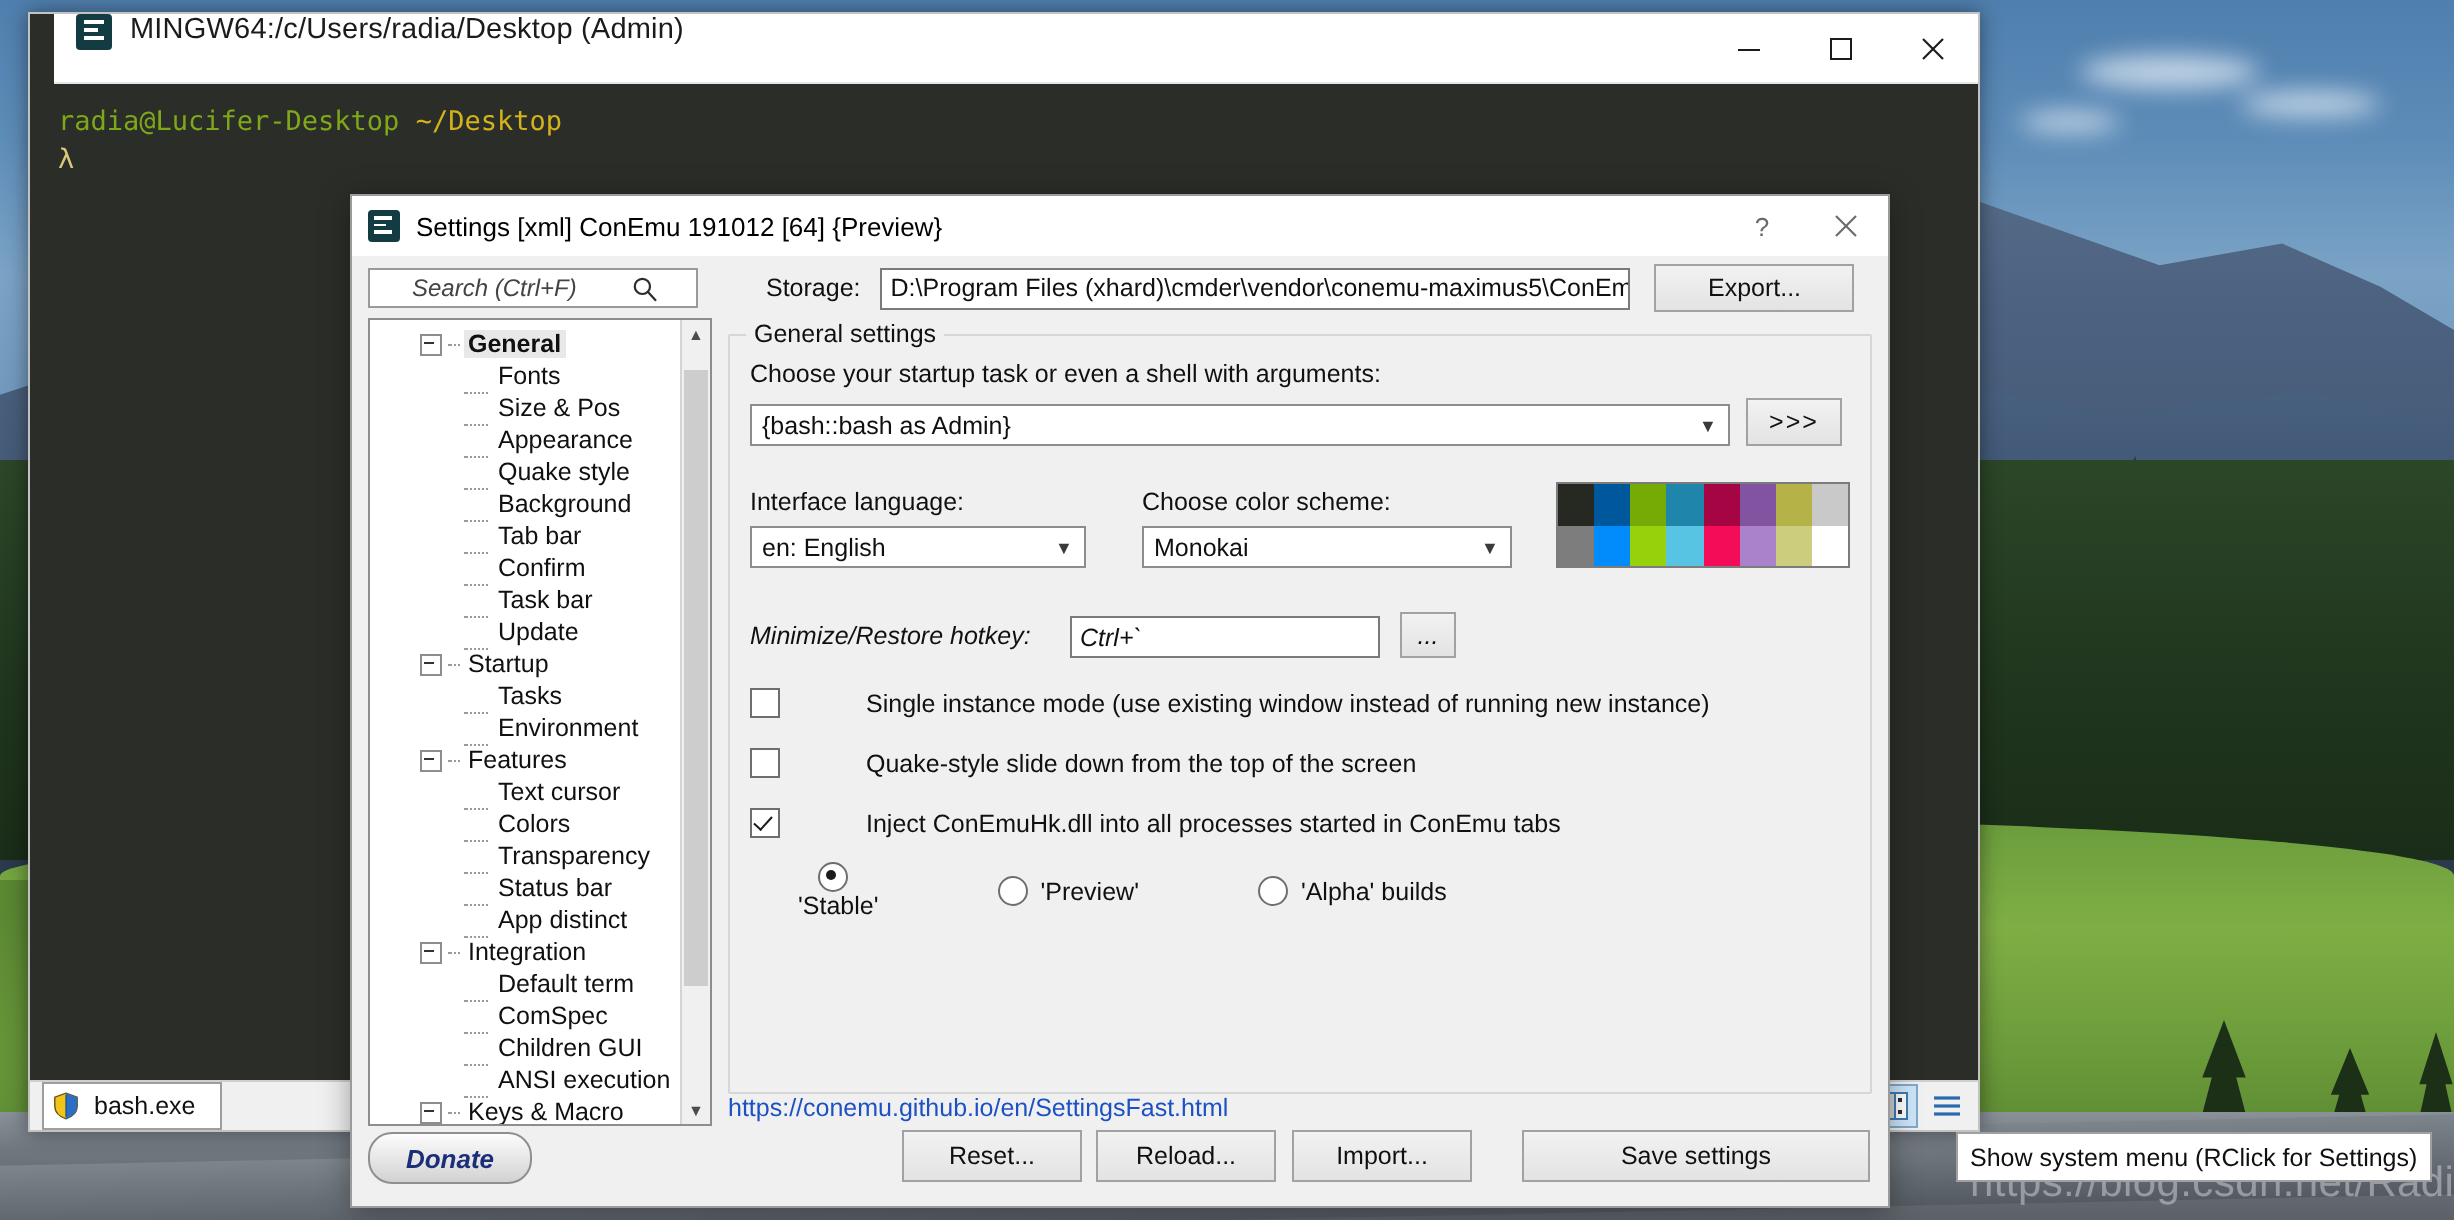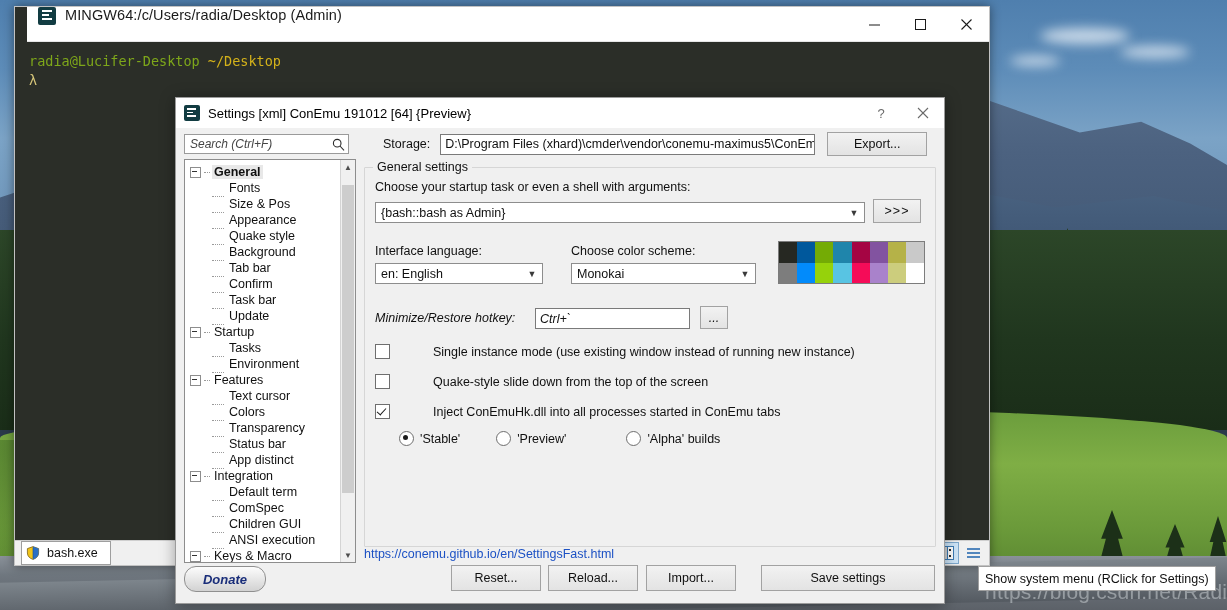--- a/index.html
+++ b/index.html
@@ -77,39 +77,39 @@
     border-bottom:1px solid #f0f0f0;}
   .st-icon{width:16px;height:16px;margin-left:8px;background:#123c42;border-radius:2px;position:relative;flex:none;}
   .st-icon span{position:absolute;left:3px;background:#fff;display:block;}
   #st-title-text{margin-left:8px;font-size:13px;color:#000000;}
   .st-wbtns{position:absolute;right:0;top:0;height:30px;display:flex;}
   .st-wbtn{width:42px;height:30px;display:flex;align-items:center;justify-content:center;
     color:#6b6b6b;font-size:13px;}
 
   #st-toolbar{height:30px;display:flex;align-items:center;padding:0 8px;box-sizing:border-box;}
   #search-box{width:165px;height:20px;background:#fff;border:1px solid #9a9a9a;
-    display:flex;align-items:center;padding:0 3px;box-sizing:border-box;}
+    display:flex;align-items:center;padding:0 19px;box-sizing:border-box;}
   #search-box input{border:0;outline:0;flex:1;font-size:12px;font-style:italic;color:#444;
     font-family:"Liberation Sans",sans-serif;background:transparent;width:10px;}
   #search-box input::placeholder{color:#444;font-style:italic;opacity:1;}
   .mag{width:13px;height:13px;flex:none;}
   .lbl-storage{margin-left:34px;font-size:12.5px;}
   #storage-input{margin-left:10px;width:375px;height:21px;background:#fff;border:1px solid #7a7a7a;
     font-size:12.5px;color:#101010;padding:0 4px;box-sizing:border-box;display:flex;align-items:center;
     white-space:nowrap;overflow:hidden;}
   .btn{background:linear-gradient(180deg,#f2f2f2,#e3e3e3);border:1px solid #a2a2a2;
     font-size:12.5px;color:#101010;display:flex;align-items:center;justify-content:center;
     font-family:"Liberation Sans",sans-serif;cursor:default;}
   #export-btn{margin-left:12px;width:98px;height:22px;}
 
   #st-main{display:flex;padding:0 8px;box-sizing:border-box;height:412px;}
   
   #tree{width:172px;height:404px;background:#fff;border:1px solid #8d8d8d;position:relative;
     overflow:hidden;box-sizing:border-box;}
-  #tree-inner{padding:4px 0 0 5px;}
+  #tree-inner{padding:4px 0 0 5px;margin-left:20px;}
   .tnode{height:16px;display:flex;align-items:center;font-size:12.5px;white-space:nowrap;position:relative;}
   .tnode .exp{width:9px;height:9px;border:1px solid #8d8d8d;background:#fff;margin-right:3px;
     position:relative;flex:none;}
   .tnode .exp:before{content:"";position:absolute;left:1px;top:3px;width:5px;height:1px;background:#333;}
   .tnode.lv1{padding-left:0px;}
   .tnode.lv2{padding-left:22px;}
   .dots{position:absolute;left:-14px;width:12px;border-top:1px dotted #9a9a9a;top:8px;}
   .tnode.sel .tlabel{background:#e8e8e8;font-weight:bold;}
   .tlabel{padding:0 2px;}
   #tree-scroll{position:absolute;right:0;top:0;width:14px;height:100%;background:#f0f0f0;
@@ -462,21 +462,21 @@
               <div class="cbrow">
                 <span class="cbox"></span>
                 <span>Quake-style slide down from the top of the screen</span>
               </div>
               <div class="cbrow">
                 <span class="cbox on"></span>
                 <span>Inject ConEmuHk.dll into all processes started in ConEmu tabs</span>
               </div>
             </div>
           <div id="radio-row" class="rbrow">
-              <div class="rbitem" style="margin-right: 36px;">
+              <div class="rbitem" style="margin-right: 60px; flex-direction: column;">
                 <span class="radio on"></span>
                 <span>'Stable'</span>
               </div>
               <div class="rbitem" style="margin-right: 60px;">
                 <span class="radio"></span>
                 <span>'Preview'</span>
               </div>
               <div class="rbitem" style="margin-right: 60px;">
                 <span class="radio"></span>
                 <span>'Alpha' builds</span>

